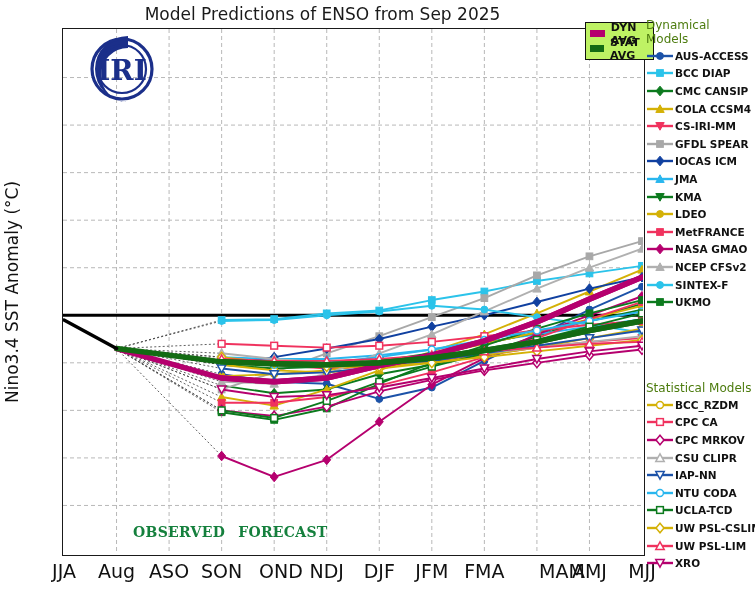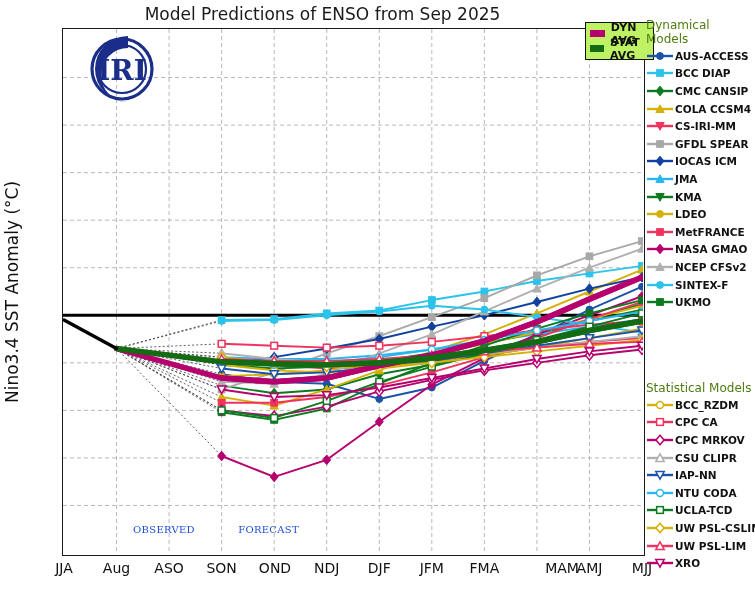--- a/index.html
+++ b/index.html
@@ -15,26 +15,26 @@
   #svg{position:absolute;left:0;top:0;}
 
   
   .ytick{position:absolute;right:649px;font-size:13.5px;color:#111;
     text-align:right;transform:translateY(-50%);white-space:nowrap;}
   #ylabel{position:absolute;left:-6px;top:50%;transform:translate(-50%,-50%) rotate(-90deg);
     transform-origin:center;font-size:17px;color:#111;white-space:nowrap;}
   #ylabel-wrap{position:absolute;left:18px;top:28px;height:528px;width:2px;}
 
   
-  .xtick{position:absolute;top:560px;font-size:14px;color:#111;
+  .xtick{position:absolute;top:560px;font-size:19px;color:#111;
     transform:translateX(-50%);white-space:nowrap;}
 
   
-  .annot{position:absolute;font-family:"DejaVu Serif",serif;font-size:10px;
-    color:#1d4ed8;font-weight:normal;letter-spacing:.3px;}
+  .annot{position:absolute;font-family:"DejaVu Serif",serif;font-size:14px;
+    color:#15803d;font-weight:bold;letter-spacing:.3px;}
 
   
   #logo{position:absolute;left:66px;top:30px;width:110px;height:78px;}
 
   
   #avglegend{position:absolute;left:585px;top:22px;border:1.4px solid #111;
     background:#bef264;padding:3px 5px 3px 4px;}
   #avglegend .row{display:flex;align-items:center;height:15px;}
   #avglegend .sw{width:22px;height:7px;margin-right:6px;}
   #avglegend .lbl{font-size:11px;font-weight:bold;color:#111;}
@@ -71,21 +71,21 @@
       <div class="ytick" style="top: 410.364px;">-1.0</div>
       <div class="ytick" style="top: 457.909px;">-1.5</div>
       <div class="ytick" style="top: 505.455px;">-2.0</div>
       <div class="ytick" style="top: 553px;">-2.5</div>
     </div>
   <div id="xticks">
       <div class="xtick" style="left: 64px;">JJA</div>
       <div class="xtick" style="left: 116.545px;">Aug</div>
       <div class="xtick" style="left: 169.091px;">ASO</div>
       <div class="xtick" style="left: 221.636px;">SON</div>
-      <div class="xtick" style="left: 275px;">OND</div>
+      <div class="xtick" style="left: 281px;">OND</div>
       <div class="xtick" style="left: 326.727px;">NDJ</div>
       <div class="xtick" style="left: 379.273px;">DJF</div>
       <div class="xtick" style="left: 431.818px;">JFM</div>
       <div class="xtick" style="left: 484.364px;">FMA</div>
       <div class="xtick" style="left: 562px;">MAM</div>
       <div class="xtick" style="left: 589.455px; text-align: center;">AMJ</div>
       <div class="xtick" style="left: 642px;">MJJ</div>
     </div>
 
   <div id="plot">

